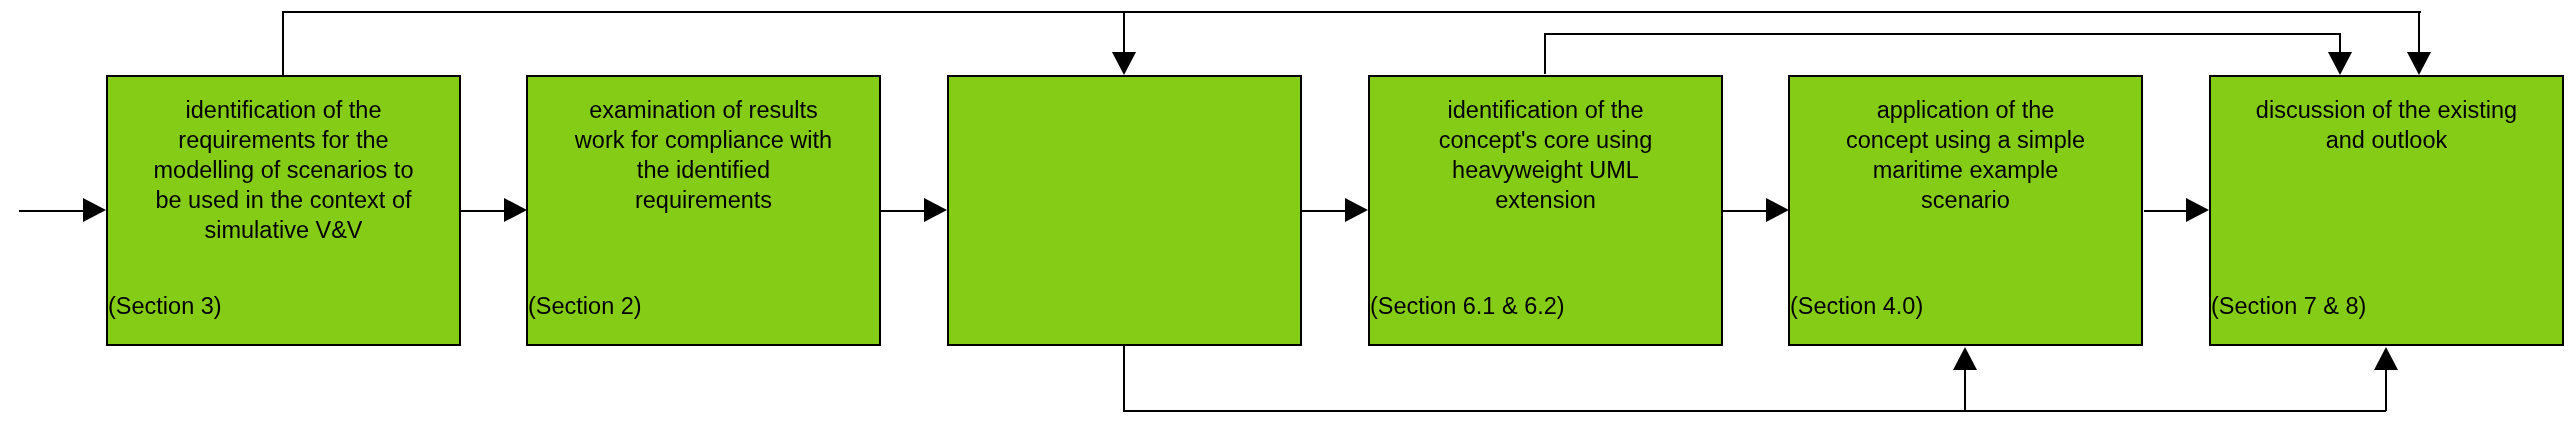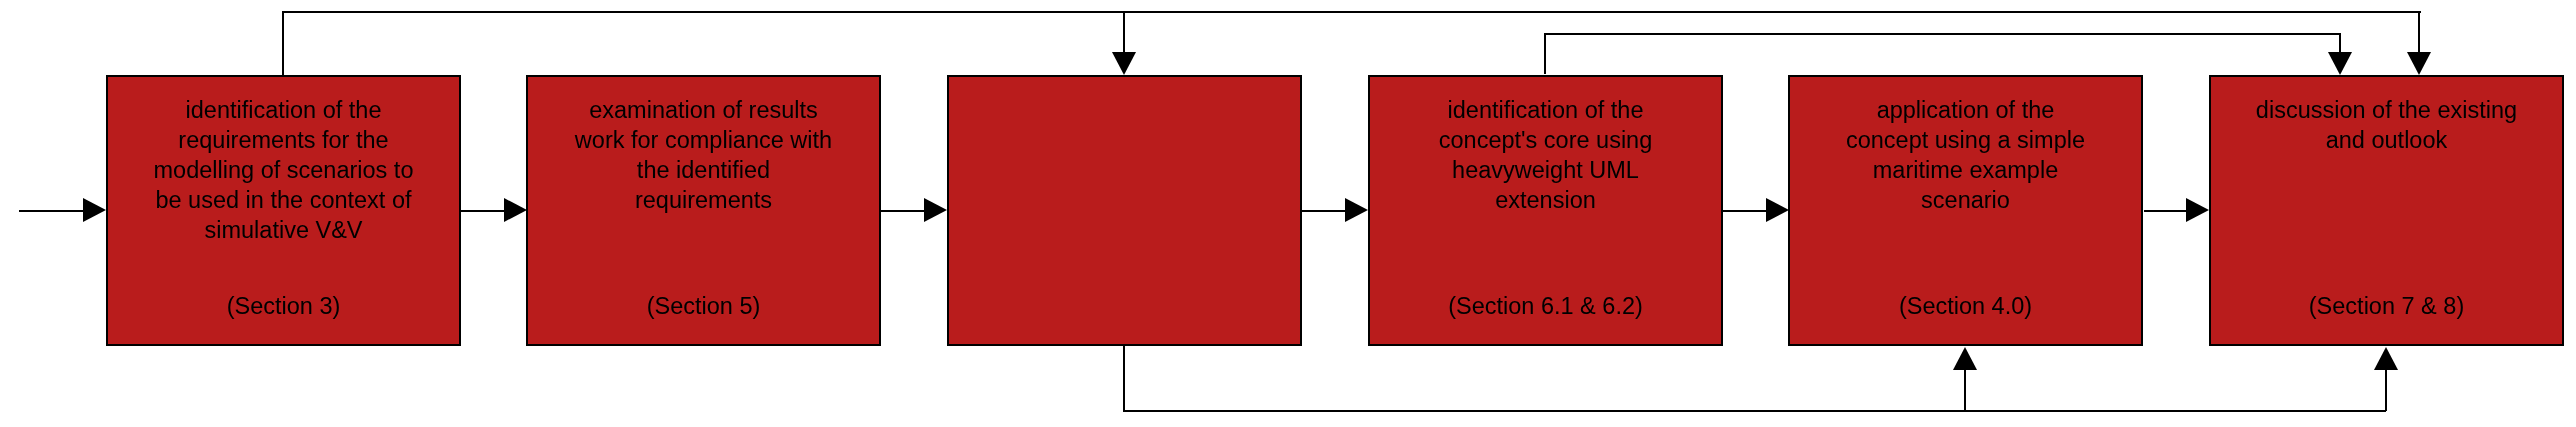--- a/index.html
+++ b/index.html
@@ -12,40 +12,40 @@
     color: #000000;
     overflow: hidden;
   }
   .box {
     position: absolute;
     top: 75px;
     width: 355px;
     height: 271px;
     border: 2.8px solid #000000;
     box-sizing: border-box;
-    background: #b91c1c;
+    background: #84cc16;
   }
   .box-text {
     position: absolute;
     top: 18px;
     left: 7px;
     right: 7px;
     font-size: 23.5px;
     line-height: 30px;
     text-align: center;
     white-space: pre-line;
   }
   .box-section {
     position: absolute;
     bottom: 23.5px;
     left: 0;
     right: 0;
     font-size: 23.5px;
     line-height: 30px;
-    text-align: center;
+    text-align: left;
   }
   .h { position: absolute; height: 2.1px; background: #000000; }
   .v { position: absolute; width: 2.1px; background: #000000; }
   .ah { position: absolute; width: 0; height: 0; }
   .ah-right {
     border-top: 12.4px solid transparent;
     border-bottom: 12.4px solid transparent;
     border-left: 23px solid #000000;
   }
   .ah-down {
@@ -70,21 +70,21 @@
 modelling of scenarios to
 be used in the context of
 simulative V&amp;V</div>
     <div class="box-section">(Section 3)</div>
   </div>
   <div class="box" style="left:526px">
     <div class="box-text">examination of results
 work for compliance with
 the identified
 requirements</div>
-    <div class="box-section">(Section 5)</div>
+    <div class="box-section">(Section 2)</div>
   </div>
   <div class="box" style="left:947px">
   </div>
   <div class="box" style="left:1368px">
     <div class="box-text">identification of the
 concept's core using
 heavyweight UML
 extension</div>
     <div class="box-section">(Section 6.1 &amp; 6.2)</div>
   </div>

